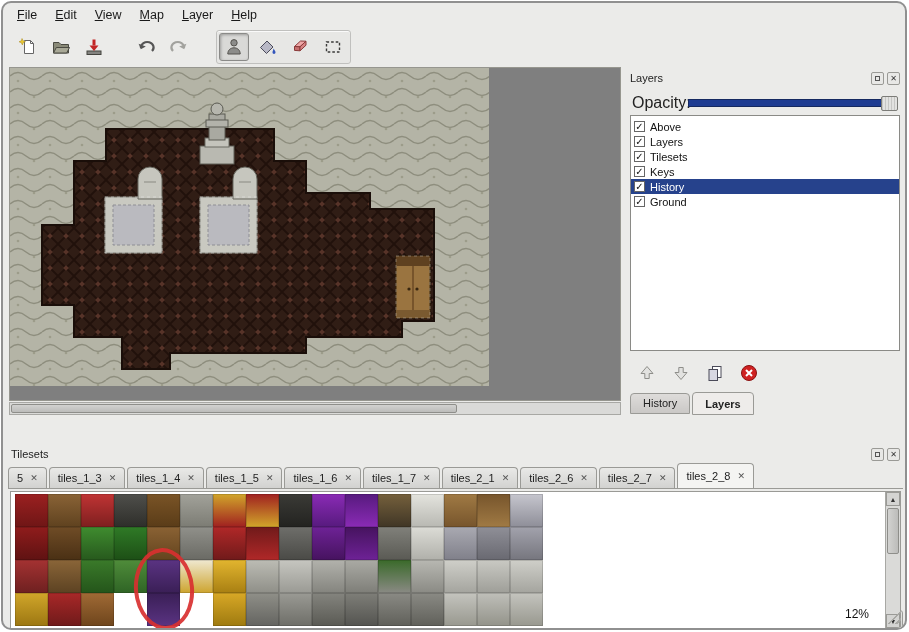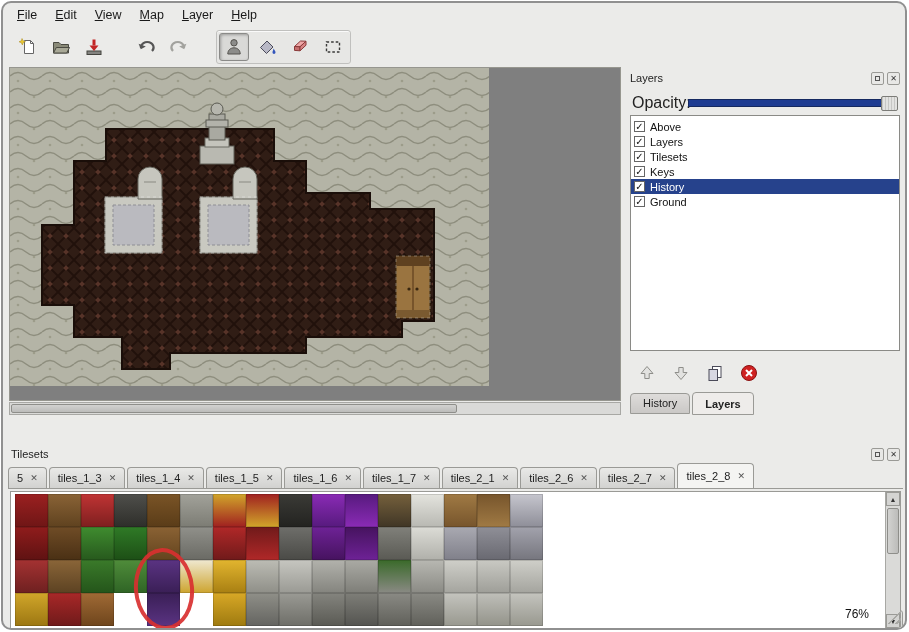--- a/index.html
+++ b/index.html
@@ -434,17 +434,17 @@
       <div class="red-circle"></div>
       <div class="vscroll">
         <div class="vs-btn vs-up">▲</div>
         <div class="vthumb"></div>
         <div class="vs-btn vs-down">▼</div>
       </div>
     </div>
   </div>
 
   <div class="statusbar">
-    <span class="zoom-text">76%</span>
+    <span class="zoom-text">12%</span>
     <div class="grip"></div>
   </div>
 
 </div>
 
 </body></html>

